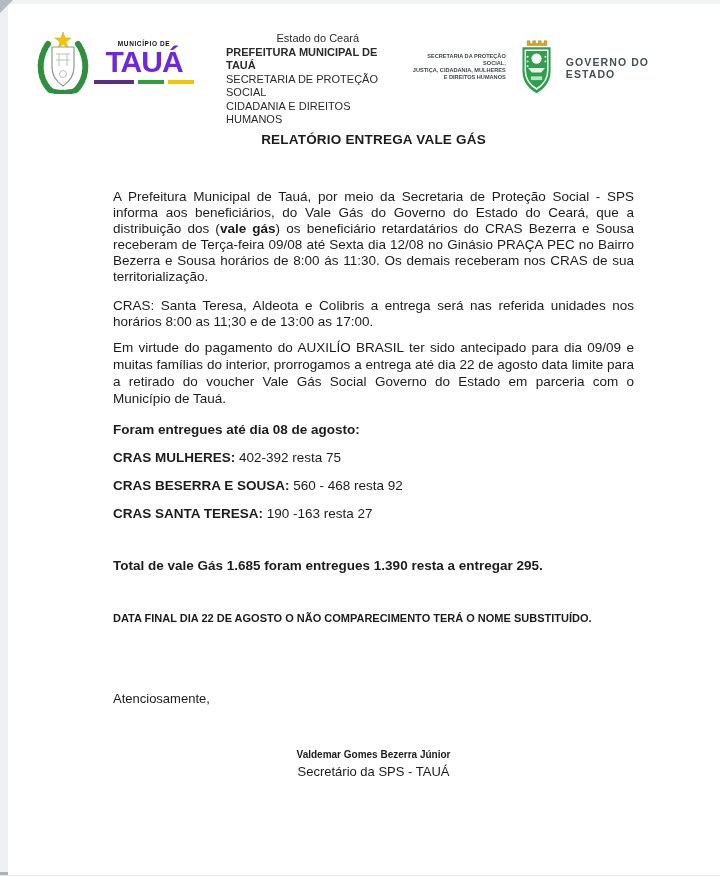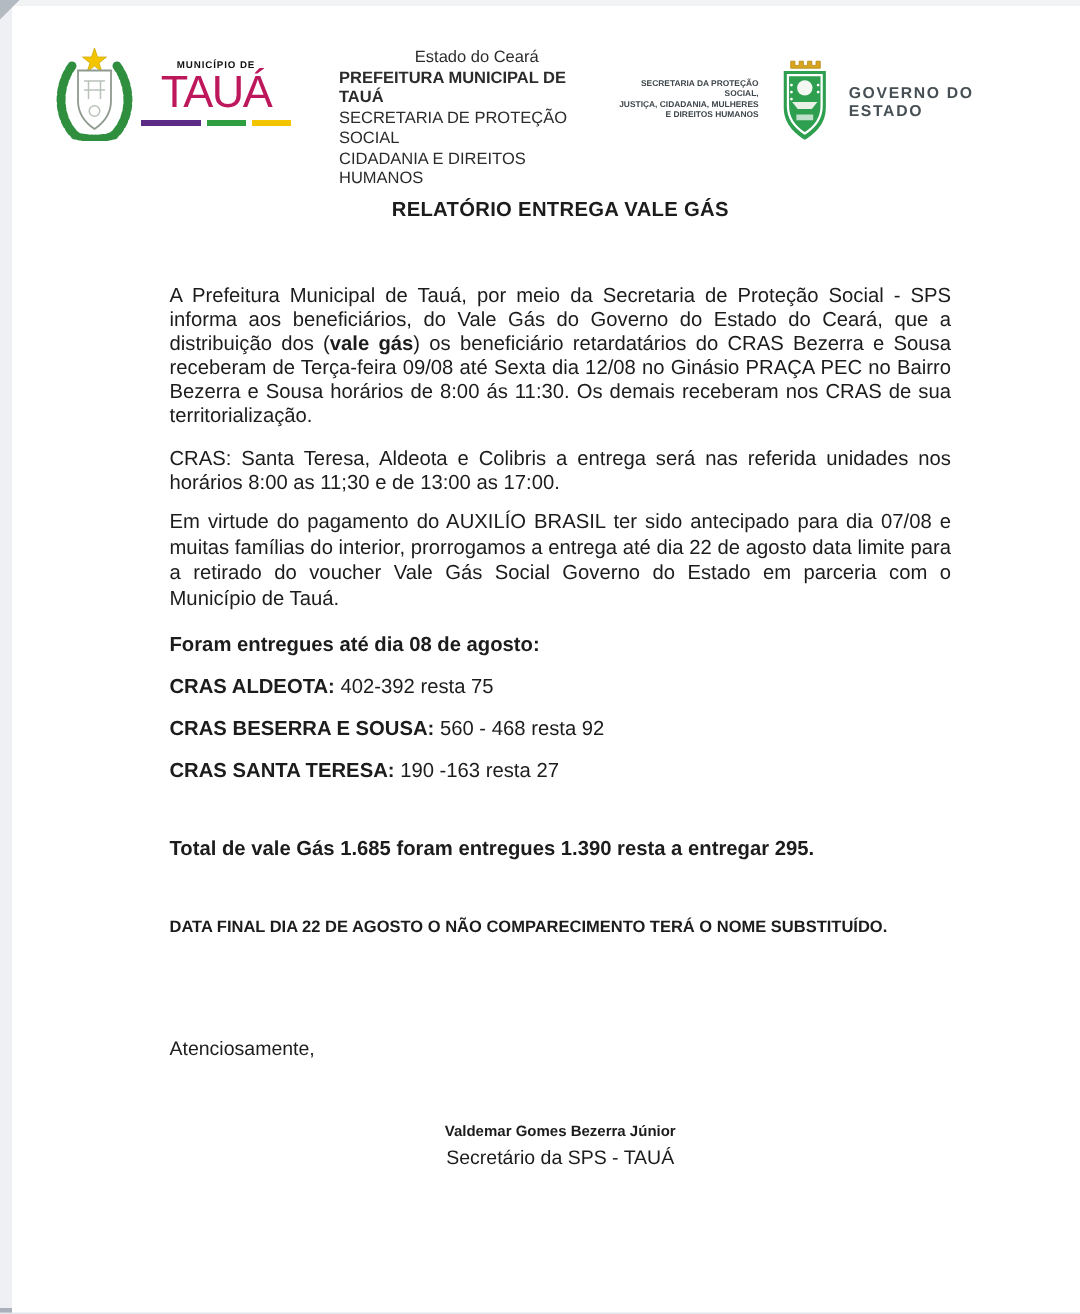--- a/index.html
+++ b/index.html
@@ -14,21 +14,21 @@
   .frame-bottom{position:absolute;left:0;right:0;bottom:0;height:1px;background:#e3e6ea;}
   .corner-fold{position:absolute;top:0;left:0;width:0;height:0;
     border-top:13px solid #b3bac2;border-right:13px solid transparent;}
 
   
   .header{position:absolute;top:30px;left:34px;right:26px;display:flex;align-items:flex-start;}
   .taua-logo{display:flex;align-items:center;}
   .taua-crest{width:58px;height:64px;}
   .taua-word{margin-left:2px;display:flex;flex-direction:column;align-items:center;}
   .taua-muni{font-size:6.5px;font-weight:bold;letter-spacing:0.6px;color:#111;}
-  .taua-name{font-size:30px;font-weight:400;letter-spacing:-1px;color:#be185d;line-height:30px;font-family:"Liberation Sans",sans-serif;}
+  .taua-name{font-size:30px;font-weight:700;letter-spacing:-1px;color:#6d28d9;line-height:30px;font-family:"Liberation Sans",sans-serif;}
   .taua-bars{display:flex;gap:4px;margin-top:3px;}
   .taua-bars span{height:4px;display:inline-block;}
   .bar-purple{width:40px;background:#5b2b85;}
   .bar-green{width:26px;background:#2f9e41;}
   .bar-yellow{width:26px;background:#f2c500;}
 
   .org-block{margin-left:32px;margin-top:2px;font-size:11px;line-height:13.5px;color:#2b2b2b;}
   .org-line1{text-align:center;}
   .org-line2{font-weight:bold;}
 
@@ -130,25 +130,25 @@
 </div>
 
 <div class="doc">
 
   <div class="doc-title">RELATÓRIO ENTREGA VALE GÁS</div>
 
   <p class="para p1"><span>A Prefeitura Municipal de Tauá, por meio da Secretaria de Proteção Social - SPS informa aos beneficiários, do Vale Gás do Governo do Estado do Ceará, que a distribuição dos (</span><span class="bold">vale gás</span><span>) os beneficiário retardatários do CRAS Bezerra e Sousa receberam de Terça-feira 09/08 até Sexta dia 12/08 no Ginásio PRAÇA PEC no Bairro Bezerra e Sousa horários de 8:00 ás 11:30. Os demais receberam nos CRAS de sua territorialização.</span></p>
 
   <p class="para p2">CRAS: Santa Teresa, Aldeota e Colibris a entrega será nas referida unidades nos horários 8:00 as 11;30 e de 13:00 as 17:00.</p>
 
-  <p class="para p3">Em virtude do pagamento do AUXILÍO BRASIL ter sido antecipado para dia 07/08 e muitas famílias do interior, prorrogamos a entrega até dia 22 de agosto data limite para a retirado do voucher Vale Gás Social Governo do Estado em parceria com o Município de Tauá.</p>
+  <p class="para p3">Em virtude do pagamento do AUXILÍO BRASIL ter sido antecipado para dia 09/09 e muitas famílias do interior, prorrogamos a entrega até dia 22 de agosto data limite para a retirado do voucher Vale Gás Social Governo do Estado em parceria com o Município de Tauá.</p>
 
   <p class="delivered-heading">Foram entregues até dia 08 de agosto:</p>
 
-  <p class="cras-row"><span class="label">CRAS ALDEOTA:</span> <span>402-392 resta 75</span></p>
+  <p class="cras-row"><span class="label">CRAS MULHERES:</span> <span>402-392 resta 75</span></p>
 
 
   <p class="cras-row"><span class="label">CRAS BESERRA E SOUSA:</span> <span>560 - 468 resta 92</span></p>
 
   <p class="cras-row"><span class="label">CRAS SANTA TERESA:</span> <span>190 -163  resta 27</span></p>
 
   <p class="total-line">Total de vale Gás 1.685 foram entregues 1.390 resta a entregar 295.</p>
 
   <p class="final-line">DATA FINAL DIA 22 DE AGOSTO O NÃO COMPARECIMENTO TERÁ O NOME SUBSTITUÍDO.</p>
 

